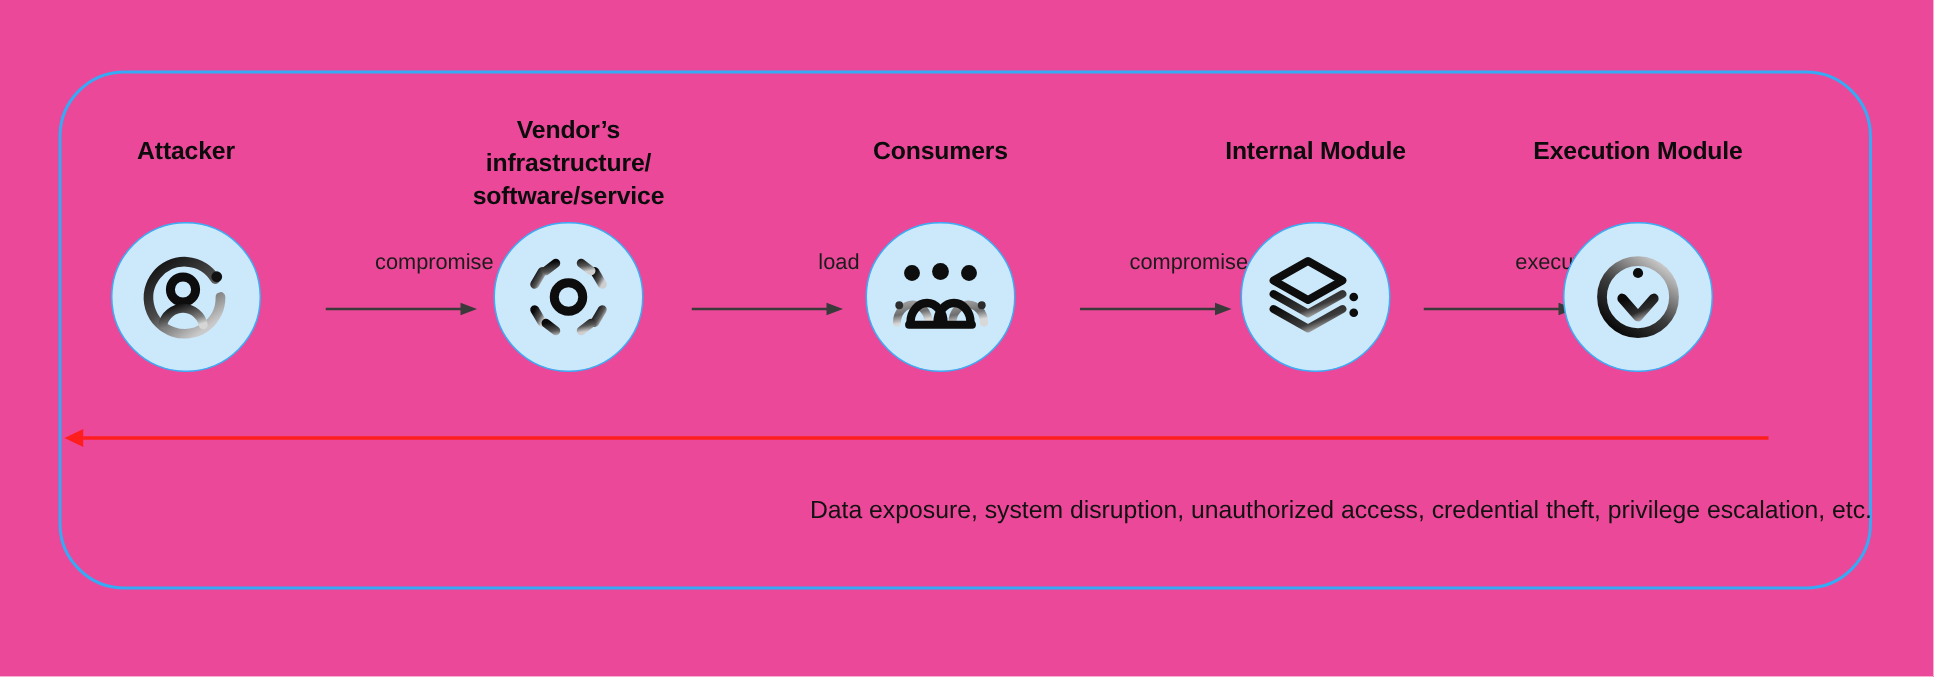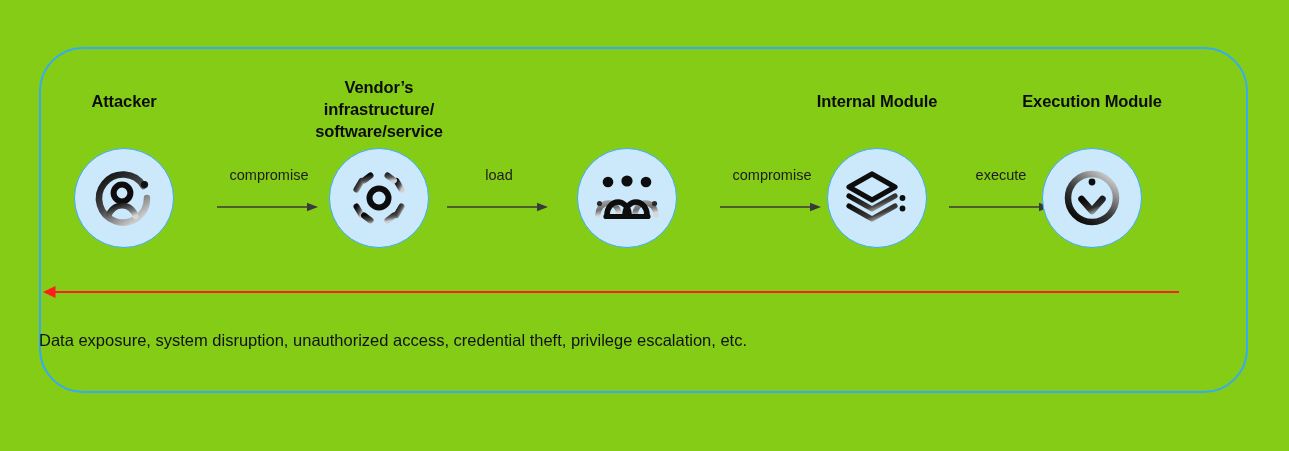--- a/index.html
+++ b/index.html
@@ -11,21 +11,21 @@
   body {
     width: 1289px;
     height: 451px;
     font-family: "Liberation Sans", sans-serif;
     overflow: hidden;
   }
   #diagram-root {
     position: relative;
     width: 1289px;
     height: 451px;
-    background: #84cc16;
+    background: #ec4899;
   }
 
   
   .frame {
     position: absolute;
     left: 39px;
     top: 47px;
     width: 1209px;
     height: 346px;
     border: 2px solid #35ABF5;
@@ -84,21 +84,21 @@
     position: absolute;
     top: 0;
     height: 210px;
     width: 120px;
   }
   .connector-label {
     position: absolute;
     left: 0;
     right: 0;
     top: 120px;
-    text-align: center;
+    text-align: right;
     font-size: 14.5px;
     color: #1c1c1c;
     font-weight: normal;
   }
   .connector-line {
     position: absolute;
     left: 8px;
     right: 8px;
     top: 152px;
     height: 12px;
@@ -112,21 +112,21 @@
     width: 1160px;
     height: 34px;
   }
 
   
   .caption {
     position: absolute;
     left: 39px;
     top: 330px;
     width: 1209px;
-    text-align: left;
+    text-align: right;
     font-size: 16.5px;
     color: #121212;
     line-height: 1.3;
   }
 </style>
 </head>
 <body>
 
 <div id="diagram-root">
 
@@ -200,31 +200,32 @@
               <path d="M 8.5 22.5 L 8.5 31 M 8.5 39.5 L 8.5 31"></path>
               <path d="M 16 48.5 L 22.5 53.5 M 46 48.5 L 39.5 53.5"></path>
             </g>
 
             <circle cx="31" cy="31" r="9.5" fill="none" stroke="#0d0d0d" stroke-width="6"></circle>
           </svg>
         </span>
       </div>
     </div>
 
-    <div class="connector" style="left:400px;text-decoration:underline;">
+    <div class="connector" style="left:414px;text-decoration:underline;">
       <div class="connector-label">load</div>
       <div class="connector-line">
         <svg width="100%" height="12" viewBox="0 0 104 12" preserveAspectRatio="none">
           <line x1="0" y1="6" x2="96" y2="6" stroke="#3A3A3A" stroke-width="1.6"></line>
           <path d="M 90 1.8 L 101 6 L 90 10.2 Z" fill="#3A3A3A"></path>
         </svg>
       </div>
     </div>
 
     <div class="node" style="left:503px;">
+      <div class="node-label">Consumers</div>
       <div class="node-circle">
         <span>
           <svg width="66" height="54" viewBox="0 0 66 54">
             <defs>
               <linearGradient id="gradPpl" x1="0" y1="0" x2="0.3" y2="1">
                 <stop offset="0%" stop-color="#9a9a9a"></stop>
                 <stop offset="55%" stop-color="#6e6e6e"></stop>
                 <stop offset="100%" stop-color="#d8d8d8"></stop>
               </linearGradient>
             </defs>

